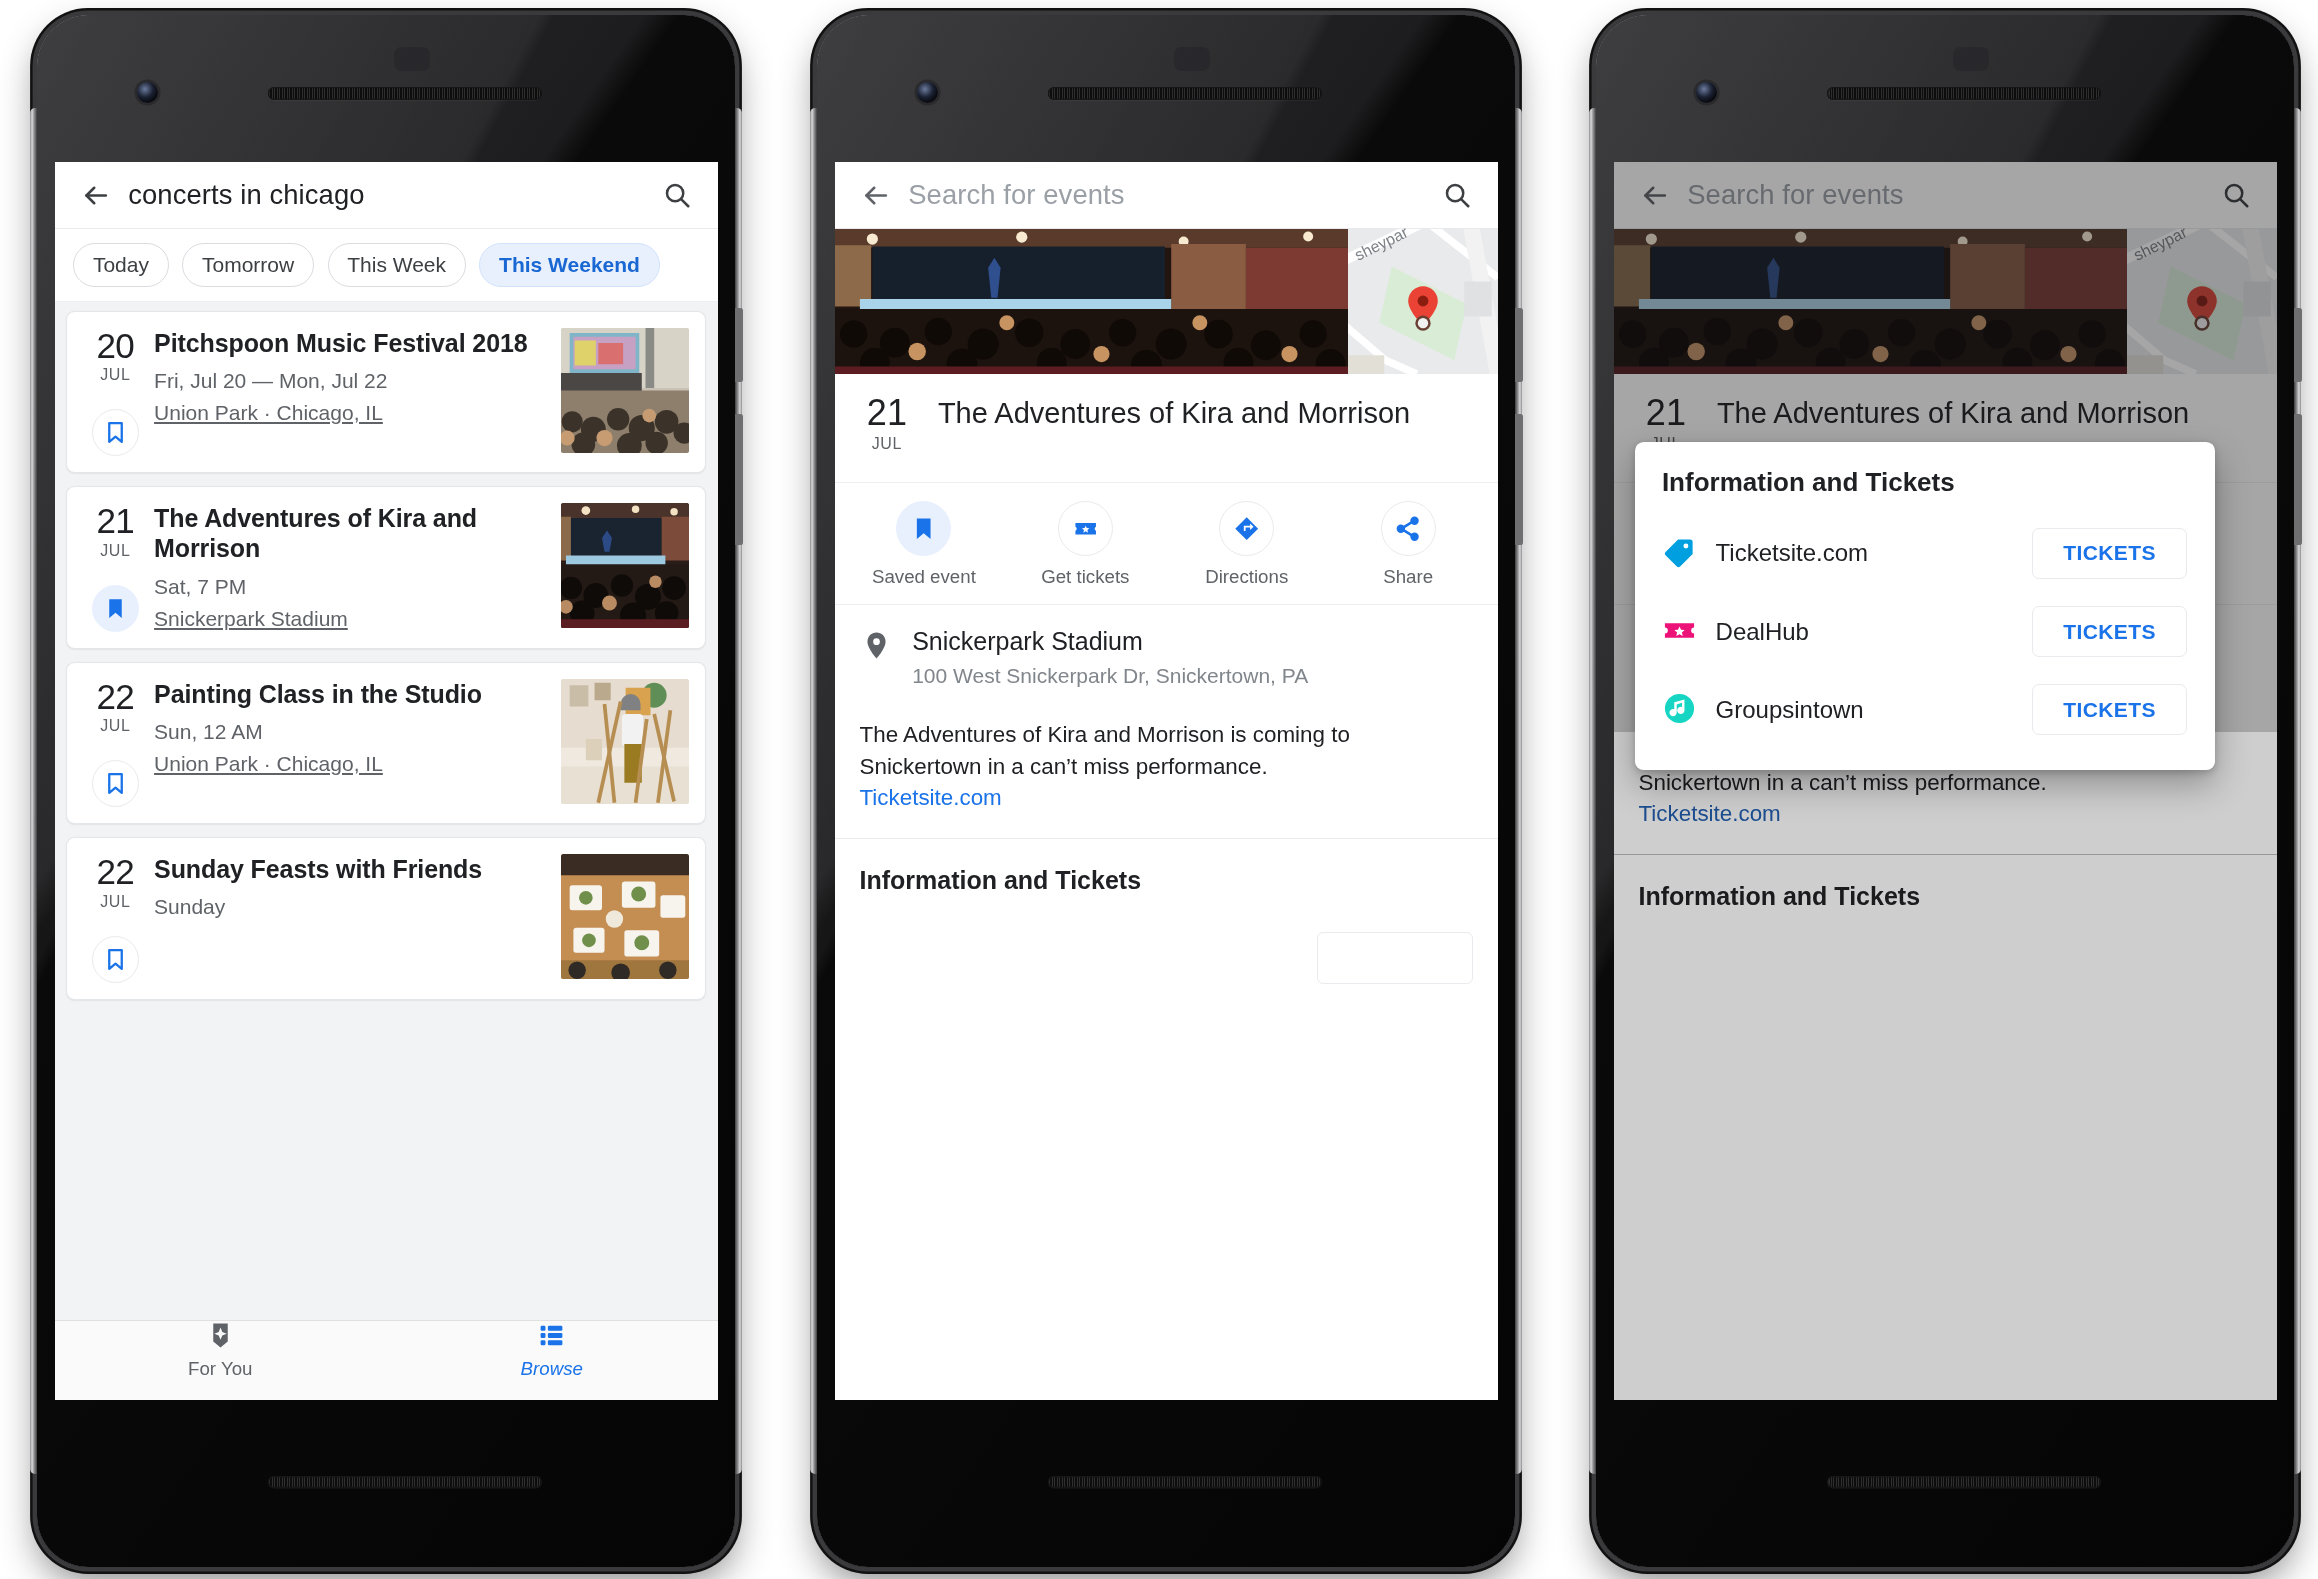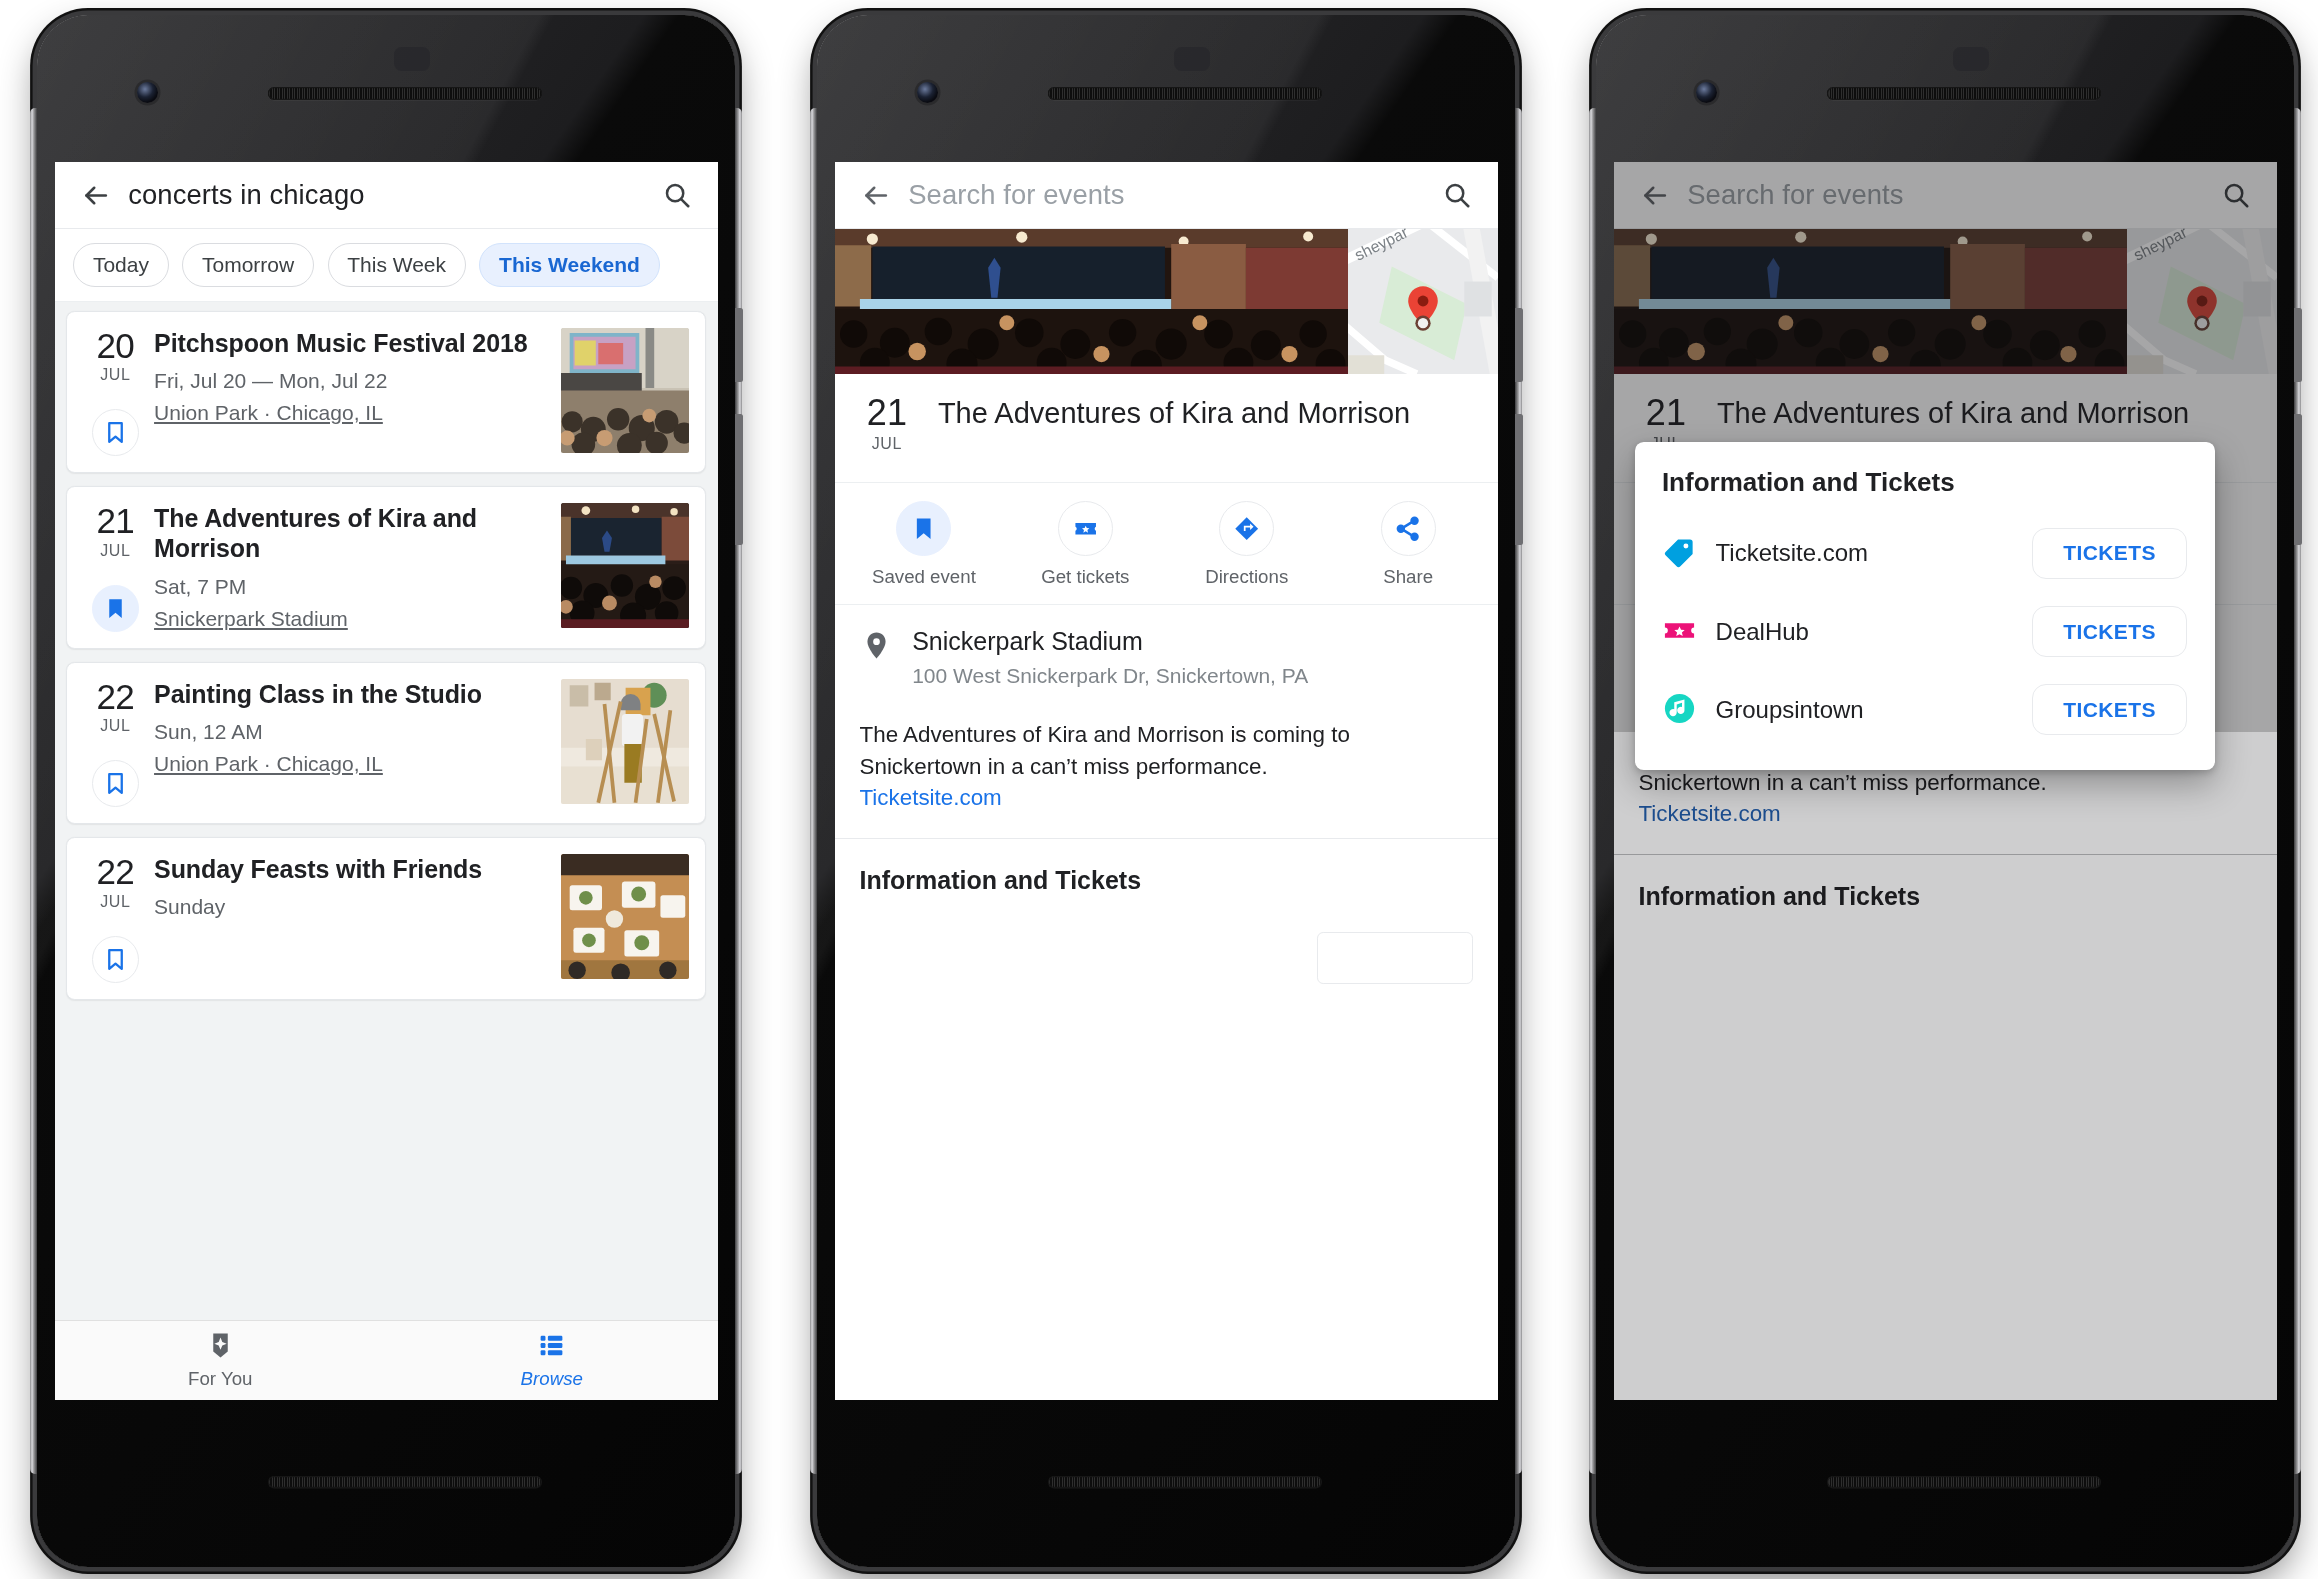--- a/index.html
+++ b/index.html
@@ -67,21 +67,21 @@
          margin:25px auto 0; border:1px solid #e8eaed; background:#fff;}
   .bmk.saved { background:#e8f0fe; border-color:#e8f0fe; }
   .body { flex:1; min-width:0; padding-right:8.7px;}
   .body .title { font-size:25px; line-height:1.22; color:#202124; font-weight:700; letter-spacing:-0.1px;}
   .body .sub { font-size:21px; color:#5f6368; margin-top:8.7px; line-height:1.3;}
   .body .sub2 { font-size:21px; color:#5f6368; margin-top:5px; line-height:1.3;text-decoration:underline;}
   .thumb { width:128px; height:125px; flex:0 0 128px; border-radius:2.5px; overflow:hidden; align-self:flex-start; }
 
   .bottomnav { position:absolute; left:0; right:0; bottom:0; height:80px; background:#fafafa;
                border-top:0.6px solid #e0e0e0; display:flex; }
-  .navitem { flex:1; display:flex; flex-direction:column; align-items:center; justify-content:center; gap:6.2px;}
+  .navitem { flex:1; display:flex; flex-direction:column; align-items:center; gap:6.2px;}
   .navitem .lbl { font-size:18.7px; color:#5f6368; }
   .navitem.active .lbl { color:#1a73e8;font-style:italic; }
 
   
   .hero { display:flex; height:145px; }
   .hero .photo { flex:1; }
   .hero .map { width:150px; flex:0 0 150px; position:relative; background:#e8eaed; }
   .maplabel{ position:absolute; left:5px; top:6.2px; font-size:16px; color:#7c8287; transform:rotate(-26deg);
              font-family:"Liberation Sans",sans-serif; white-space:nowrap;}
   .pin { position:absolute; left:50%; top:56%; transform:translate(-50%,-50%); }
@@ -112,21 +112,21 @@
   .ghost-btn { position:absolute; right:25px; bottom:-13.7px; width:156px; height:52px;
                border:1px solid #e8eaed; border-radius:6.2px; background:#fff;}
 
   
   .scrim { position:absolute; inset:0; background:rgba(32,33,36,.22); z-index:6; }
   .dialog { position:absolute; z-index:7; background:#fff; border-radius:8.7px;
             box-shadow:0 15px 35px rgba(0,0,0,.30), 0 2.5px 7.5px rgba(0,0,0,.18); padding:25px 0 21px;}
   .dialog h3 { font-size:26px; font-weight:700; color:#202124; padding:0 27.4px 16px;}
   .drow { display:flex; align-items:center; padding:13.7px 27.4px; gap:18.7px;}
   .drow .nm { flex:1; font-size:24px; color:#202124;}
-  .tbtn { border:1px solid #e8eaed; border-radius:14px; background:#fff;
+  .tbtn { border:1px solid #e8eaed; border-radius:7px; background:#fff;
           padding:12.5px 0; width:155px; text-align:center; font-size:21px; font-weight:700;
           color:#1a73e8; letter-spacing:0.4px;}
   .dim { filter: grayscale(.12) brightness(.80); }
 </style>
 </head>
 <body>
 
 <div class="stage">
 
   <div class="phone" style="left:37px; width:698px; height:1552px;">

